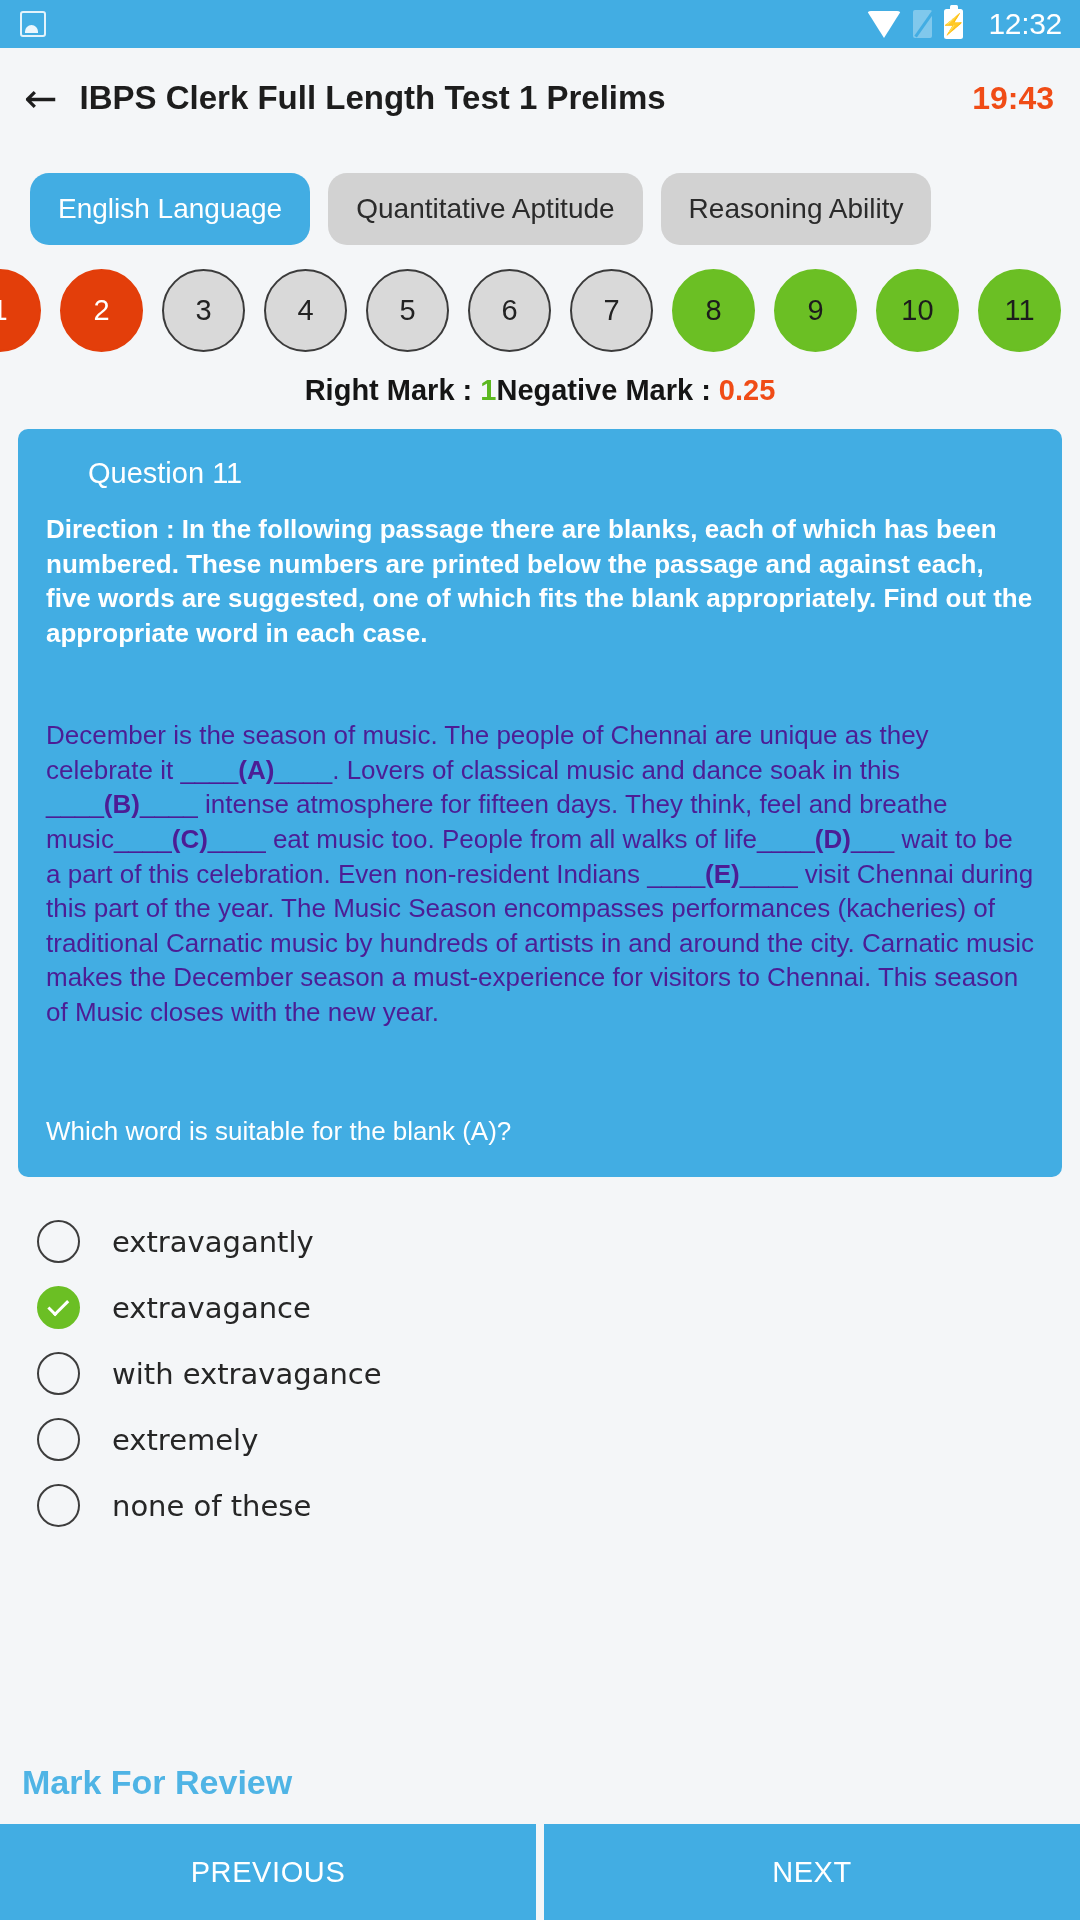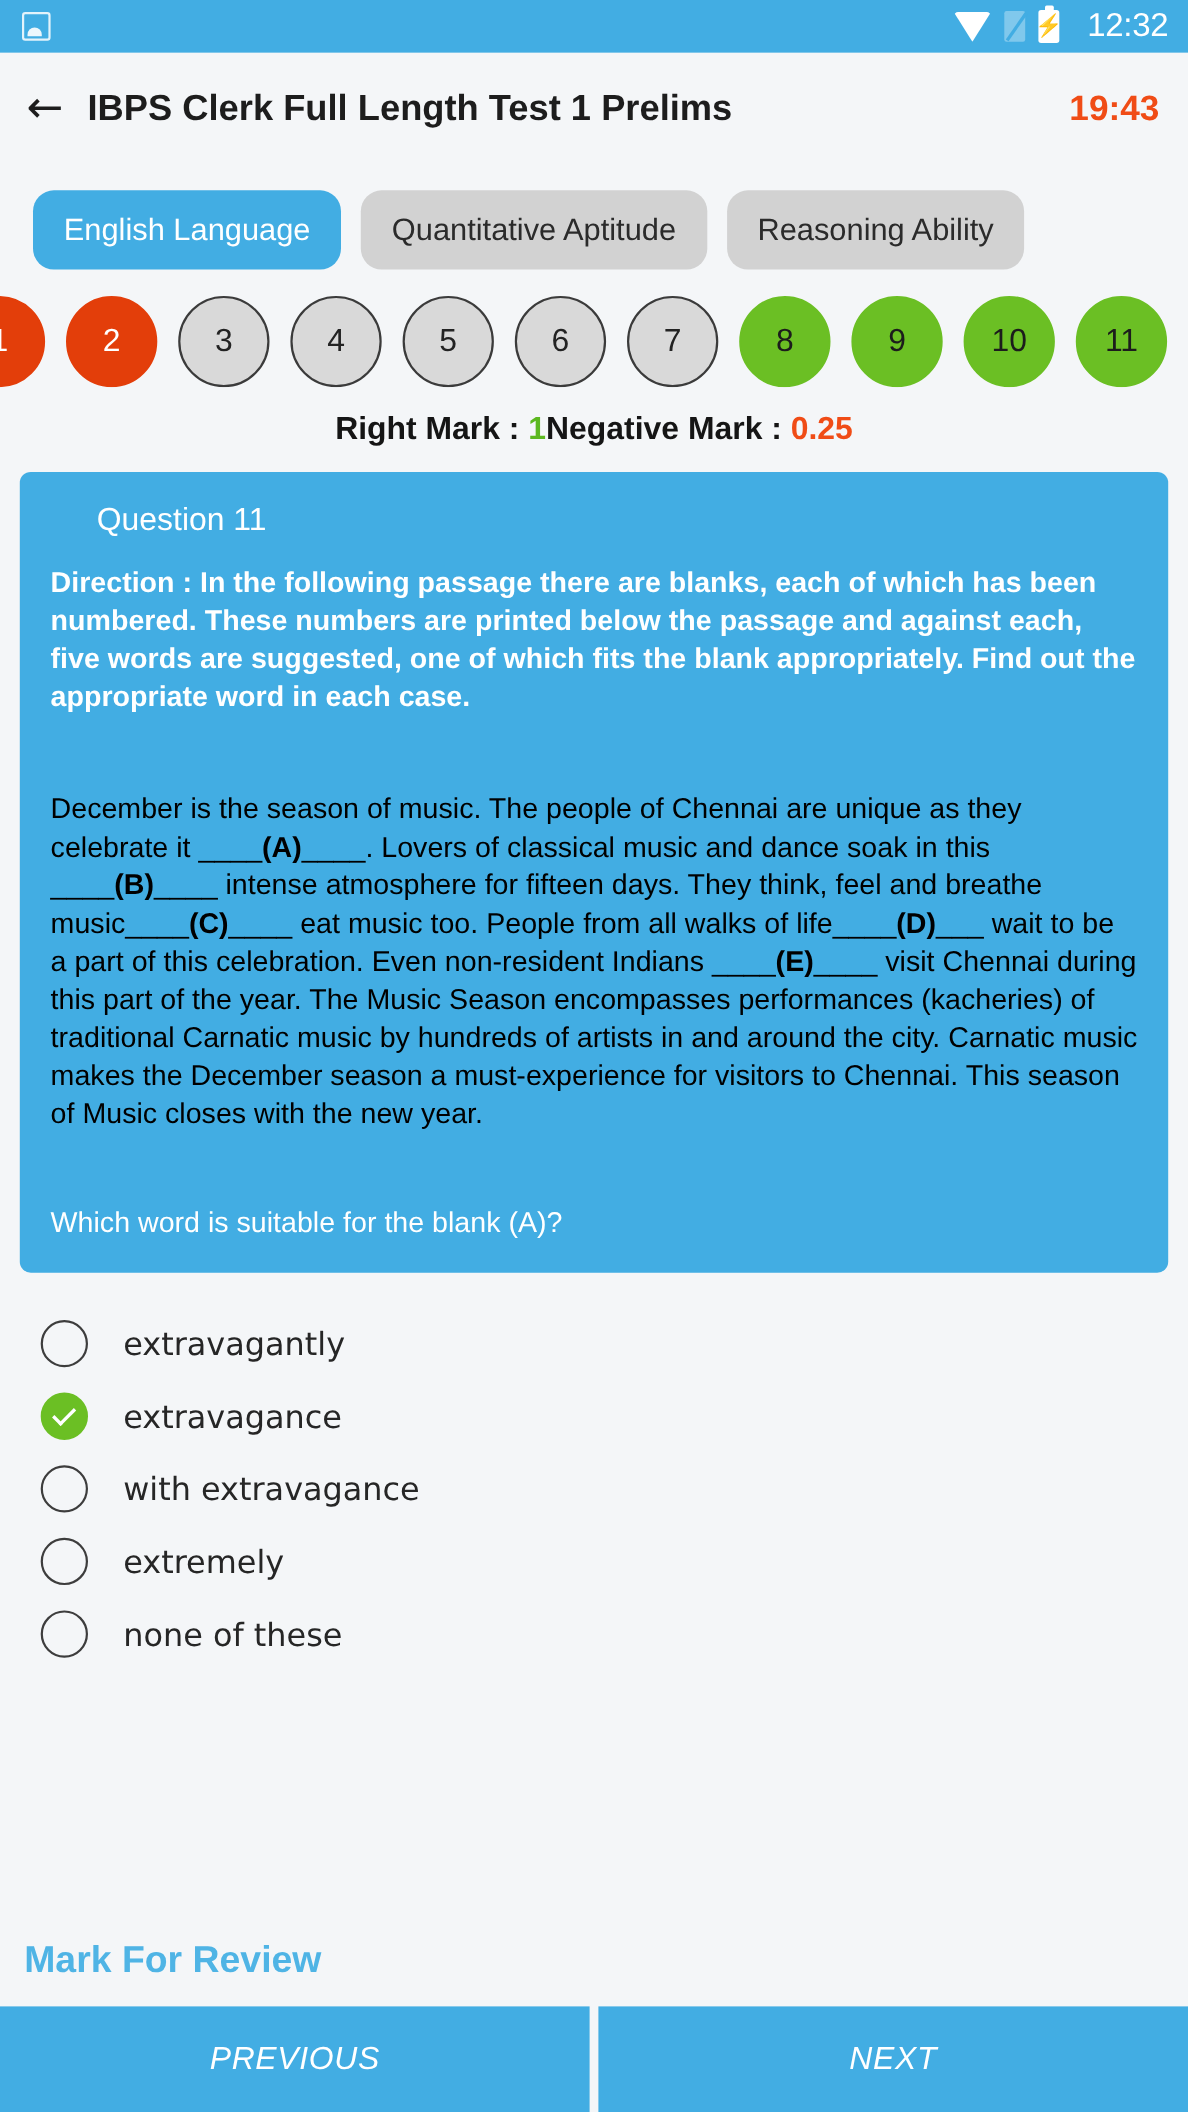--- a/index.html
+++ b/index.html
@@ -210,26 +210,26 @@
   .q-direction {
     font-size: 26px;
     font-weight: bold;
     line-height: 1.33;
     color: #ffffff;
   }
   .q-passage {
     font-size: 26px;
     line-height: 1.33;
     margin-top: 68px;
-    color: #000000;
+    color: #4c1d95;
   }
   .q-passage b { font-weight: bold; }
   .q-prompt {
     font-size: 26px;
-    margin-top: 66px;
+    margin-top: 86px;
     color: #ffffff;
   }
 
   
   .options {
     padding: 32px 0 0 0;
   }
   .option {
     display: flex;
     align-items: center;
@@ -276,21 +276,20 @@
   }
 
   
   .bottom-nav {
     position: absolute;
     left: 0; bottom: 0;
     width: 1080px;
     height: 96px;
     display: flex;
     gap: 8px;
-    font-style: italic;
   }
   .nav-btn {
     flex: 1;
     background: #42ade3;
     color: #ffffff;
     font-size: 29px;
     letter-spacing: 0.6px;
     display: flex;
     align-items: center;
     justify-content: center;

